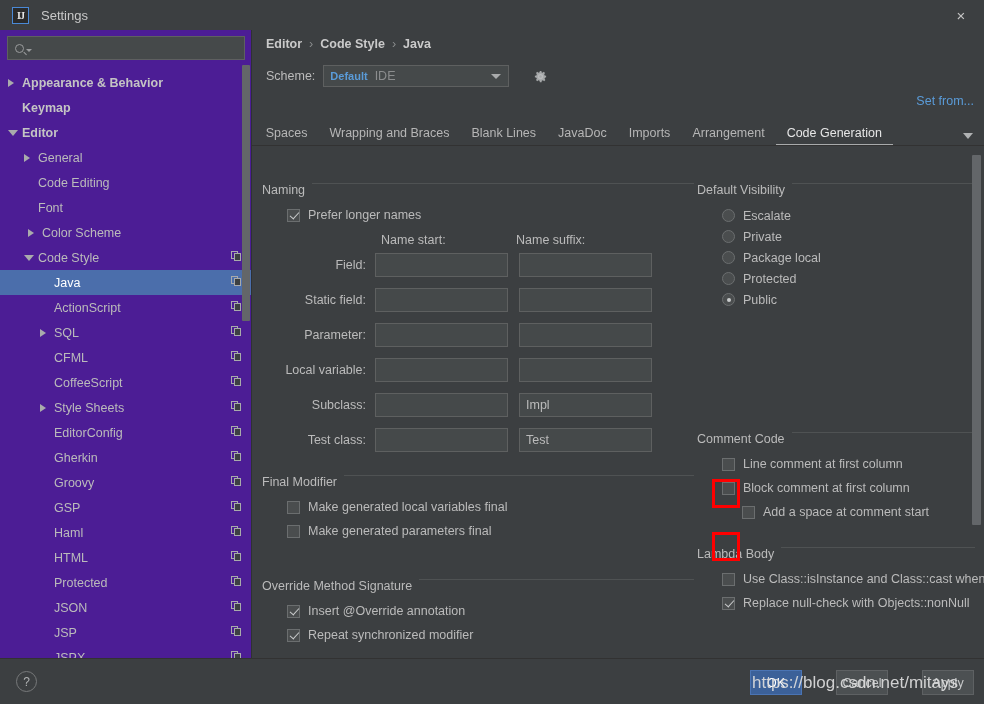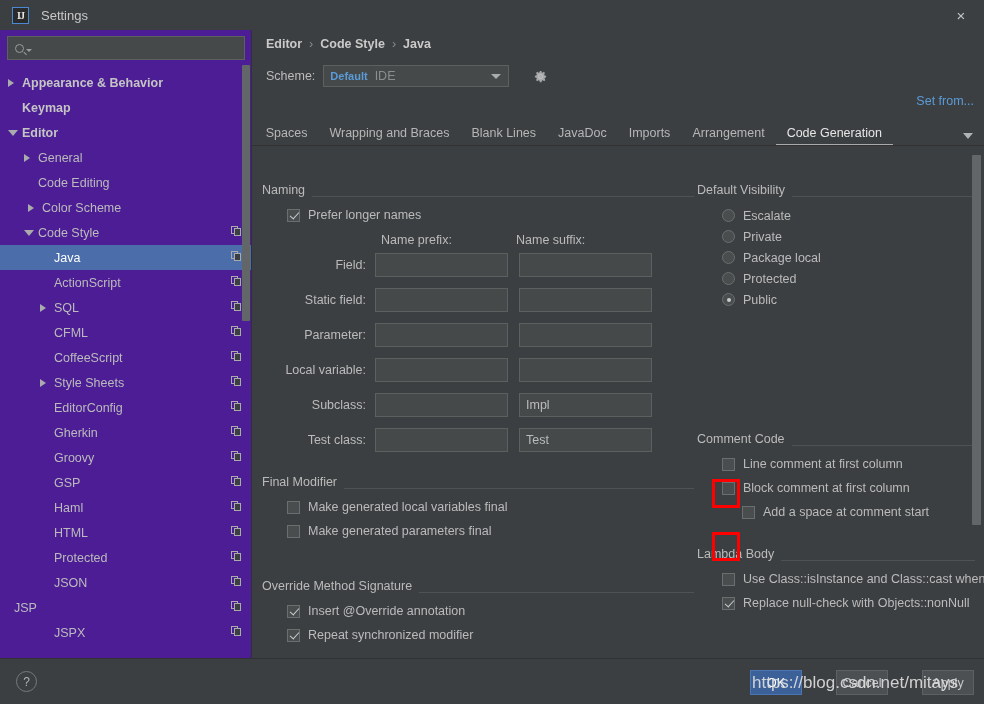--- a/index.html
+++ b/index.html
@@ -164,21 +164,21 @@
 
   
   #panel {
     position: absolute; left: 0; top: 117px; width: 732px; height: 511px;
     overflow: hidden;
   }
   .col-left  { position: absolute; left: 10px;  top: 0; width: 432px; }
   .col-right { position: absolute; left: 445px; top: 0; width: 278px; }
 
   .group-title {
-    display: flex; align-items: flex-end; gap: 7px;
+    display: flex; align-items: flex-start; gap: 7px;
     font-size: 12.5px; color: #bbbbbb; white-space: nowrap;
   }
   .group-title .rule { flex: 1; height: 1px; background: #4f5253; }
 
   .cb-row {
     display: flex; align-items: center; gap: 8px;
     height: 24px; cursor: pointer;
   }
   .cbox {
     width: 13px; height: 13px; flex: 0 0 13px;
@@ -300,20 +300,24 @@
       <div class="tree-row" style="padding-left: 24px;">
         <span class="arrow-slot">
           <span class="arrow"></span>
         </span>
         <span class="tree-label">General</span>
       </div>
       <div class="tree-row" style="padding-left: 24px;">
         <span class="arrow-slot"></span>
         <span class="tree-label">Code Editing</span>
       </div>
+      <div class="tree-row" style="padding-left: 24px;">
+        <span class="arrow-slot"></span>
+        <span class="tree-label">Font</span>
+      </div>
       <div class="tree-row" style="padding-left: 28px; text-align: right;">
         <span class="arrow-slot">
           <span class="arrow"></span>
         </span>
         <span class="tree-label">Color Scheme</span>
       </div>
       <div class="tree-row" style="padding-left: 24px;">
         <span class="arrow-slot">
           <span class="arrow open"></span>
         </span>
@@ -432,21 +436,21 @@
         </span>
       </div>
       <div class="tree-row" style="padding-left: 40px;">
         <span class="arrow-slot"></span>
         <span class="tree-label">JSON</span>
         <span class="copy-ico">
           <i></i>
           <i></i>
         </span>
       </div>
-      <div class="tree-row" style="">
+      <div class="tree-row" style="padding-left: 40px;">
         <span class="arrow-slot"></span>
         <span class="tree-label">JSP</span>
         <span class="copy-ico">
           <i></i>
           <i></i>
         </span>
       </div>
       <div class="tree-row" style="padding-left: 40px;">
         <span class="arrow-slot"></span>
         <span class="tree-label">JSPX</span>
@@ -512,21 +516,21 @@
       </div>
 
       <div class="cb-row" style="margin-left:25px;margin-top:6px;">
         <span class="cbox checked"></span>
         <span class="cb-label">Prefer longer names</span>
       </div>
 
       <div id="naming-table">
           <div class="nt-head">
             <div class="sp"></div>
-            <div class="h">Name prefix:</div>
+            <div class="h">Name start:</div>
             <div class="h">Name suffix:</div>
           </div>
           <div class="nt-row">
             <div class="nt-lab">Field:</div>
             <input type="text" class="nt-in" value="" style="">
             <input type="text" class="nt-in" value="" style="">
           </div>
           <div class="nt-row">
             <div class="nt-lab">Static field:</div>
             <input type="text" class="nt-in" value="" style="">

